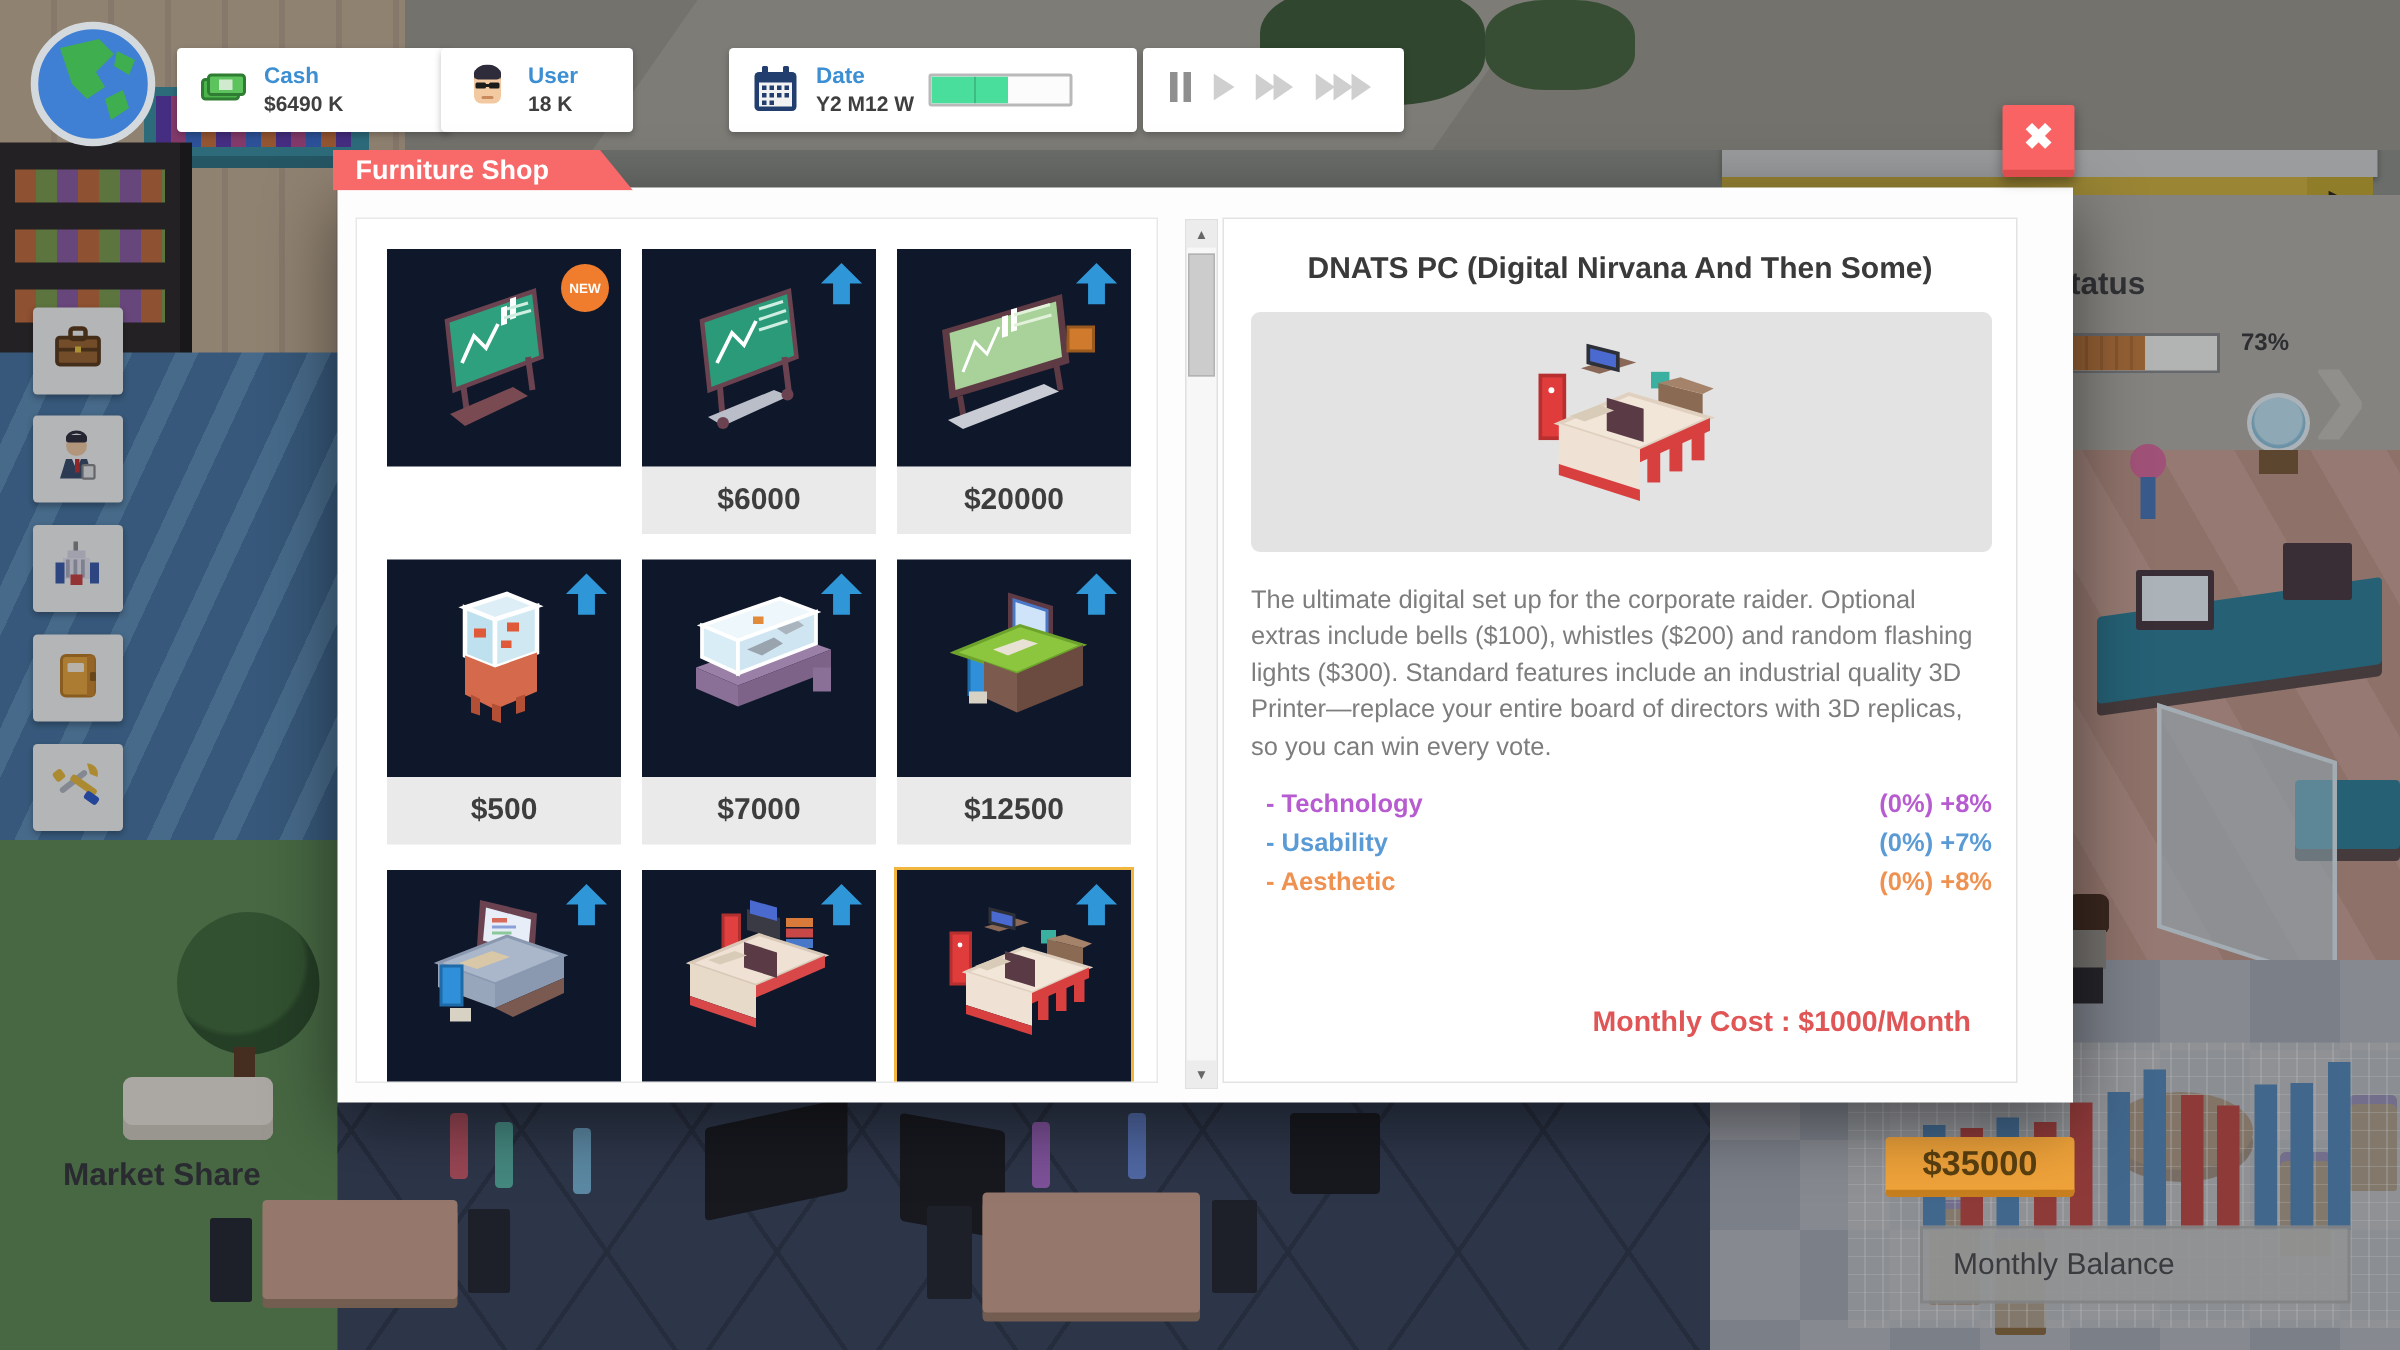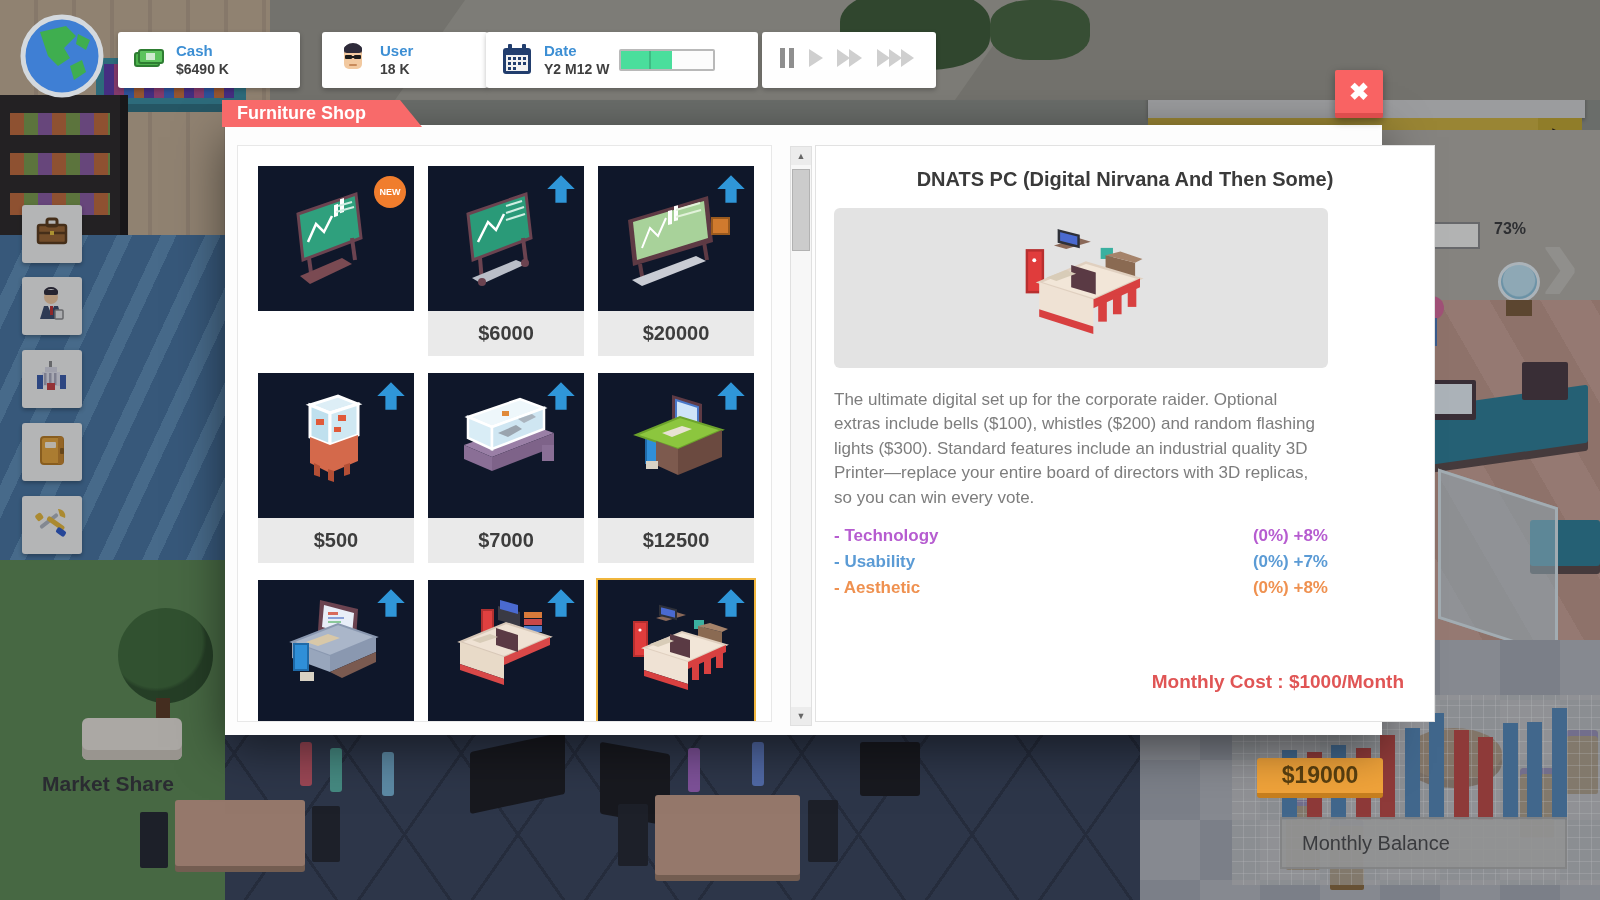--- a/index.html
+++ b/index.html
@@ -143,31 +143,31 @@
   .new-badge{position:absolute;right:8px;top:10px;width:32px;height:32px;border-radius:50%;
     background:#f07d2d;color:#fff;font-size:9px;font-weight:bold;text-align:center;line-height:32px;}
 
   #scrollbar{position:absolute;left:565px;top:21px;width:22px;height:580px;
     background:#f7f7f7;border:1px solid #e0e0e0;}
   .sb-btn{position:absolute;left:0;width:20px;height:18px;background:#ececec;color:#666;
     font-size:9px;text-align:center;line-height:18px;cursor:pointer;}
   #sb-thumb{position:absolute;left:1px;top:22px;width:18px;height:82px;background:#cccccc;
     border:1px solid #b2b2b2;cursor:grab;}
 
-  #detail{position:absolute;left:590px;top:20px;width:620px;height:577px;background:#fff;
+  #detail{position:absolute;left:590px;top:20px;width:530px;height:577px;background:#fff;
     border:1px solid #e2e2e2;}
   #detail-title{position:absolute;left:0;top:22px;width:100%;text-align:center;
     font-size:20px;font-weight:bold;color:#3a3a3a;}
   #detail-imgbox{position:absolute;left:18px;top:62px;width:494px;height:160px;background:#e3e3e3;
     border-radius:6px;display:flex;align-items:center;justify-content:center;}
   #detail-desc{position:absolute;left:18px;top:242px;width:494px;
     font-size:17px;color:#7d7d7d;line-height:1.44;}
   #stats{position:absolute;left:18px;top:380px;width:494px;}
   .stat-row{display:flex;justify-content:space-between;height:26px;
-    font-size:17px;font-weight:bold;}
+    font-size:17px;font-weight:bold;margin-left:10px;}
   #detail-cost{position:absolute;right:30px;bottom:28px;
     font-size:19px;font-weight:bold;color:#e05555;}
 </style>
 </head>
 <body>
 
 <div id="stage">
 
   <div id="bg">
     <div class="abs bg-topstrip"></div>
@@ -271,21 +271,21 @@
           <rect x="7" y="7" width="24" height="13" rx="2" fill="#5dc35d" stroke="#2e7d32" stroke-width="2"></rect>
           <rect x="14" y="10" width="9" height="7" fill="#cfeacf"></rect>
         </svg>
     </span>
     <div>
       <div class="tb-label">Cash</div>
       <div class="tb-value">$6490 K</div>
     </div>
   </div>
 
-  <div class="tb-card" style="left:322px;width:166px">
+  <div class="tb-card" style="left:294px;width:128px">
     <span class="tb-icon">
       <svg width="34" height="34" viewBox="0 0 34 34">
           <rect x="8" y="4" width="18" height="22" rx="5" fill="#f2c9a0"></rect>
           <path d="M8 11 a9 8 0 0 1 18 0 v-4 a9 7 0 0 0 -18 0 z" fill="#2e2b3a"></path>
           <rect x="8" y="3" width="18" height="7" rx="3" fill="#2e2b3a"></rect>
           <rect x="9" y="12" width="7" height="4" rx="1" fill="#1c1c1c"></rect>
           <rect x="18" y="12" width="7" height="4" rx="1" fill="#1c1c1c"></rect>
           <rect x="15" y="13" width="4" height="2" fill="#1c1c1c"></rect>
           <rect x="13" y="21" width="8" height="2" rx="1" fill="#c88a5a"></rect>
         </svg>
@@ -418,21 +418,21 @@
       <div class="mb-bar" style="left: 1380px; height: 85px; top: 735px; background: rgb(192, 74, 68);"></div>
       <div class="mb-bar" style="left: 1404.5px; height: 92px; top: 728px; background: rgb(85, 136, 184);"></div>
       <div class="mb-bar" style="left: 1429px; height: 107px; top: 713px; background: rgb(85, 136, 184);"></div>
       <div class="mb-bar" style="left: 1453.5px; height: 90px; top: 730px; background: rgb(192, 74, 68);"></div>
       <div class="mb-bar" style="left: 1478px; height: 83px; top: 737px; background: rgb(192, 74, 68);"></div>
       <div class="mb-bar" style="left: 1502.5px; height: 97px; top: 723px; background: rgb(85, 136, 184);"></div>
       <div class="mb-bar" style="left: 1527px; height: 98px; top: 722px; background: rgb(85, 136, 184);"></div>
       <div class="mb-bar" style="left: 1551.5px; height: 112px; top: 708px; background: rgb(85, 136, 184);"></div>
     </div>
   <div class="abs" id="mb-label">Monthly Balance</div>
-  <button class="abs" id="loan-btn">$19000</button>
+  <button class="abs" id="loan-btn">$35000</button>
 
   <div class="abs" id="shop-ribbon">Furniture Shop</div>
   <button class="abs" id="close-btn">✖</button>
 
   <div class="abs" id="modal">
     <div id="grid-box">
         <div class="tile" style="left: 20px; top: 20px;">
           <div class="tile-img">
             <span class="tile-art"><svg width="120" height="122" viewBox="0 0 120 122">
                 <polygon points="22,38 80,18 85,62 27,84" fill="#2fa07d" stroke="#6b4350" stroke-width="3"></polygon>

